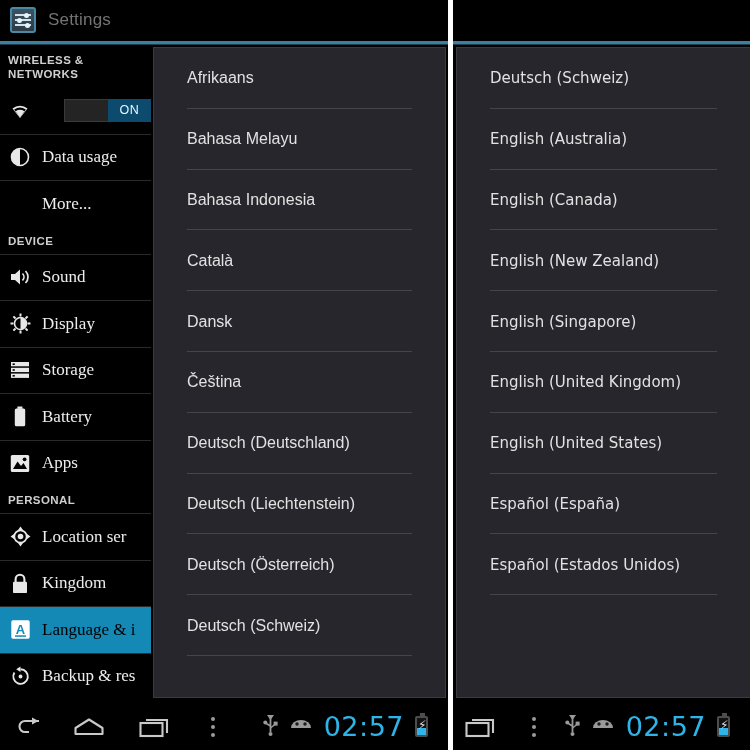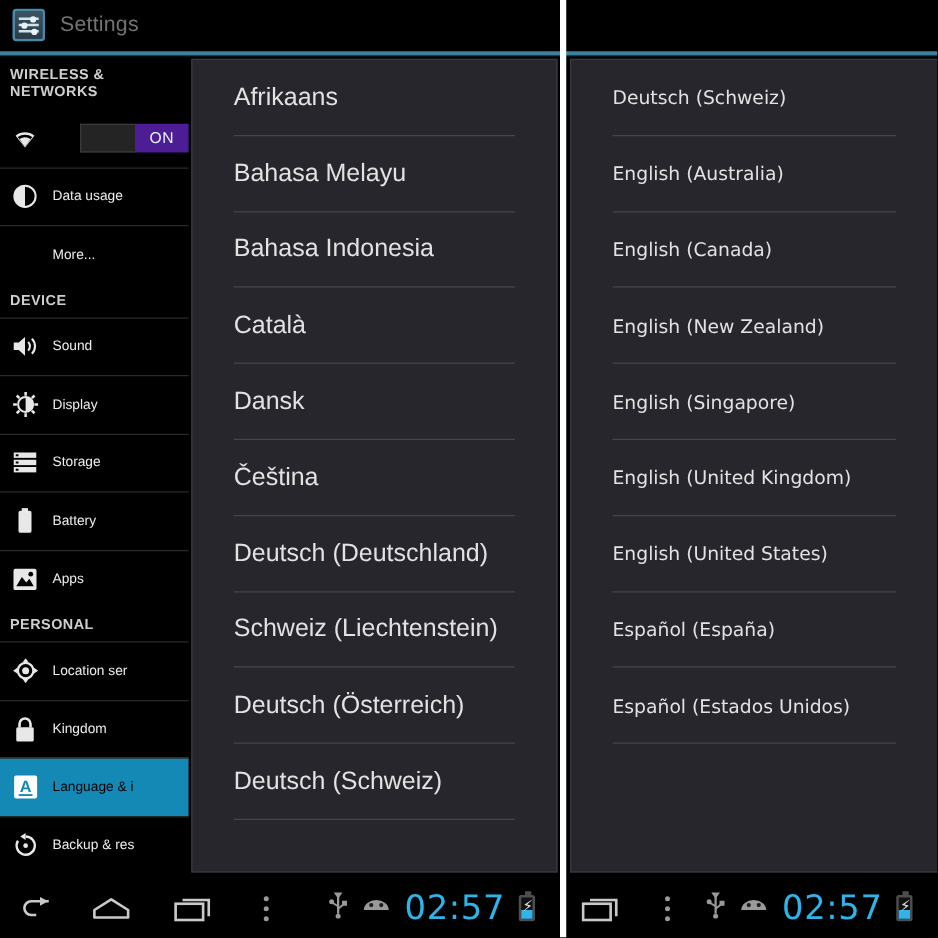--- a/index.html
+++ b/index.html
@@ -59,29 +59,29 @@
   .side-row {
     height: 46.5px; display: flex; align-items: center;
     border-top: 1px solid #2a2a2a; padding-left: 8px; white-space: nowrap;
   }
   .side-row.first { border-top: none; }
   .side-row.sel { background: #1489b5; }
   .side-ico {
     width: 24px; height: 24px; flex: 0 0 24px; margin-right: 10px;
     position: relative; display: flex; align-items: center; justify-content: center;
   }
-  .side-lbl { color: #ededed; font-size: 11px; }
+  .side-lbl { color: #ededed; font-size: 17px; font-family: Liberation Serif, serif; }
   .side-row.sel .side-lbl { color: #000000; }
   .side-lbl.indent { margin-left: 34px; }
 
   
   .toggle { display: flex; align-items: center; height: 24px; margin-left: 22px; }
   .toggle .track { width: 44px; height: 23px; background: #242424; border: 1px solid #3a3a3a; border-right: none; }
   .toggle .on {
-    width: 43px; height: 23px; background: #4c1d95; color: #e9f7ff;
+    width: 43px; height: 23px; background: #0c4a6e; color: #e9f7ff;
     font-size: 12.5px; display: flex; align-items: center; justify-content: center;
     letter-spacing: .6px;
   }
 
   svg.ic { display:block; }
 
   
   .panel {
     position: absolute; top: 47px; background: #26262c;
     border: 1px solid #3a3a40; overflow: hidden;
@@ -90,21 +90,21 @@
   .panel-right  { left: 456px; width: 294px; height: 651px; border-right: none; }
   .lang-list { padding-top: 0; }
   .lang-row {
     height: 60.8px; display: flex; align-items: center;
     padding-left: 33px; position: relative;
   }
   .lang-row .divider {
     position: absolute; left: 33px; right: 33px; bottom: 0; height: 1px;
     background: #44444b;
   }
-  .lang-lbl { color: #e2e2e2; font-size: 20px; }
+  .lang-lbl { color: #e2e2e2; font-size: 16px; }
   .panel-right .lang-lbl { font-family: "DejaVu Sans", sans-serif; font-size: 15px; }
 
   
   .navbar {
     position: absolute; bottom: 0; height: 47px; background: #000;
     display: flex; align-items: center;
   }
   .nav-left  { left: 0;   width: 448px; }
   .nav-right { left: 453px; width: 297px; }
   .nav-btn { display:flex; align-items:center; justify-content:center; height: 47px; }
@@ -314,21 +314,21 @@
         </div>
         <div class="lang-row">
           <span class="lang-lbl">Čeština</span>
           <span class="divider"></span>
         </div>
         <div class="lang-row">
           <span class="lang-lbl">Deutsch (Deutschland)</span>
           <span class="divider"></span>
         </div>
         <div class="lang-row">
-          <span class="lang-lbl">Schweiz (Liechtenstein)</span>
+          <span class="lang-lbl">Deutsch (Liechtenstein)</span>
           <span class="divider"></span>
         </div>
         <div class="lang-row">
           <span class="lang-lbl">Deutsch (Österreich)</span>
           <span class="divider"></span>
         </div>
         <div class="lang-row">
           <span class="lang-lbl">Deutsch (Schweiz)</span>
           <span class="divider"></span>
         </div>

